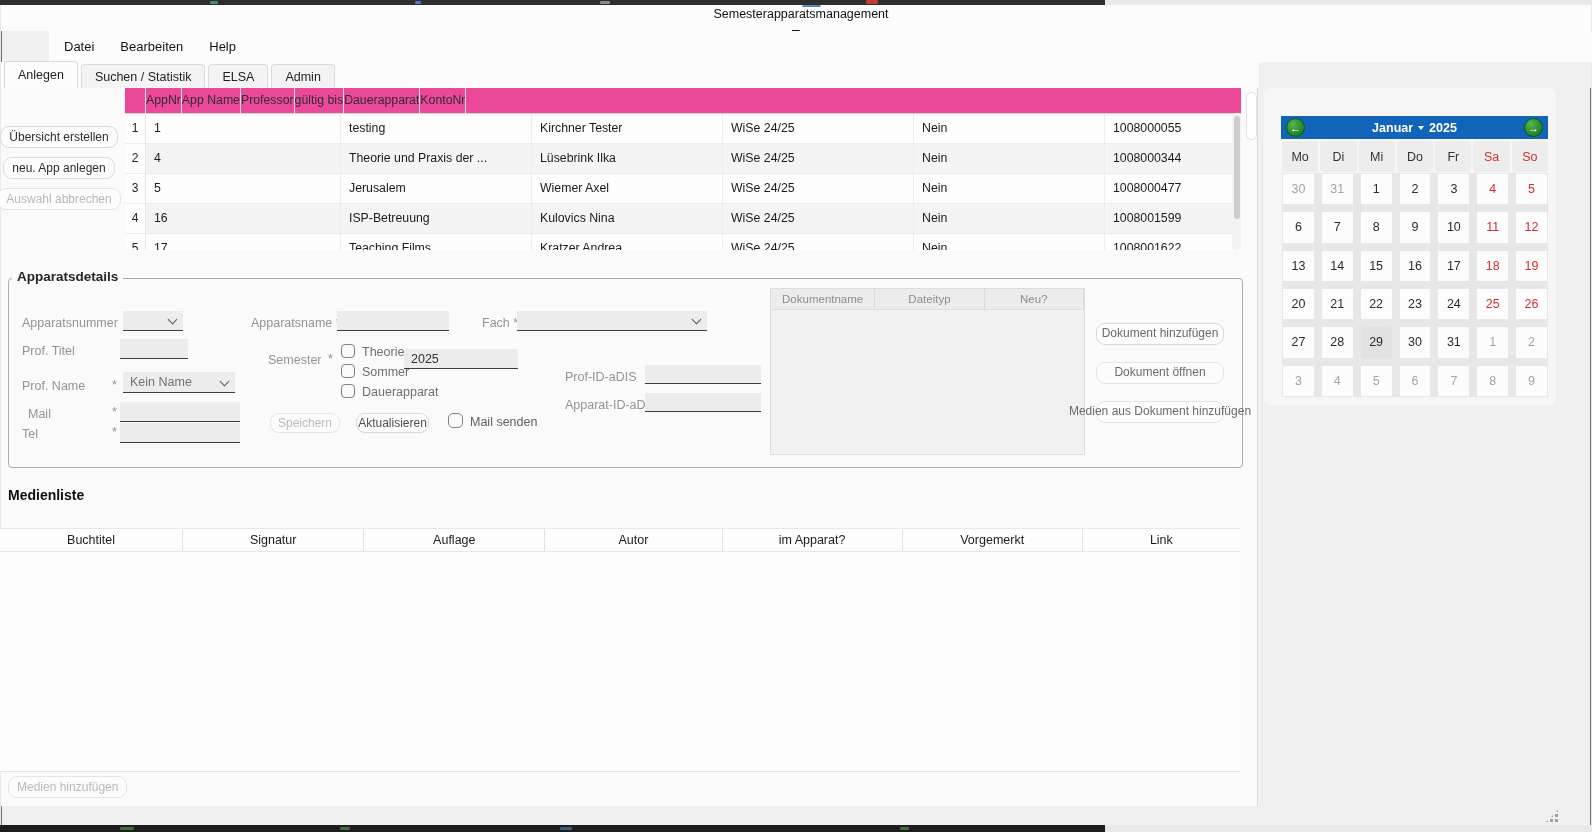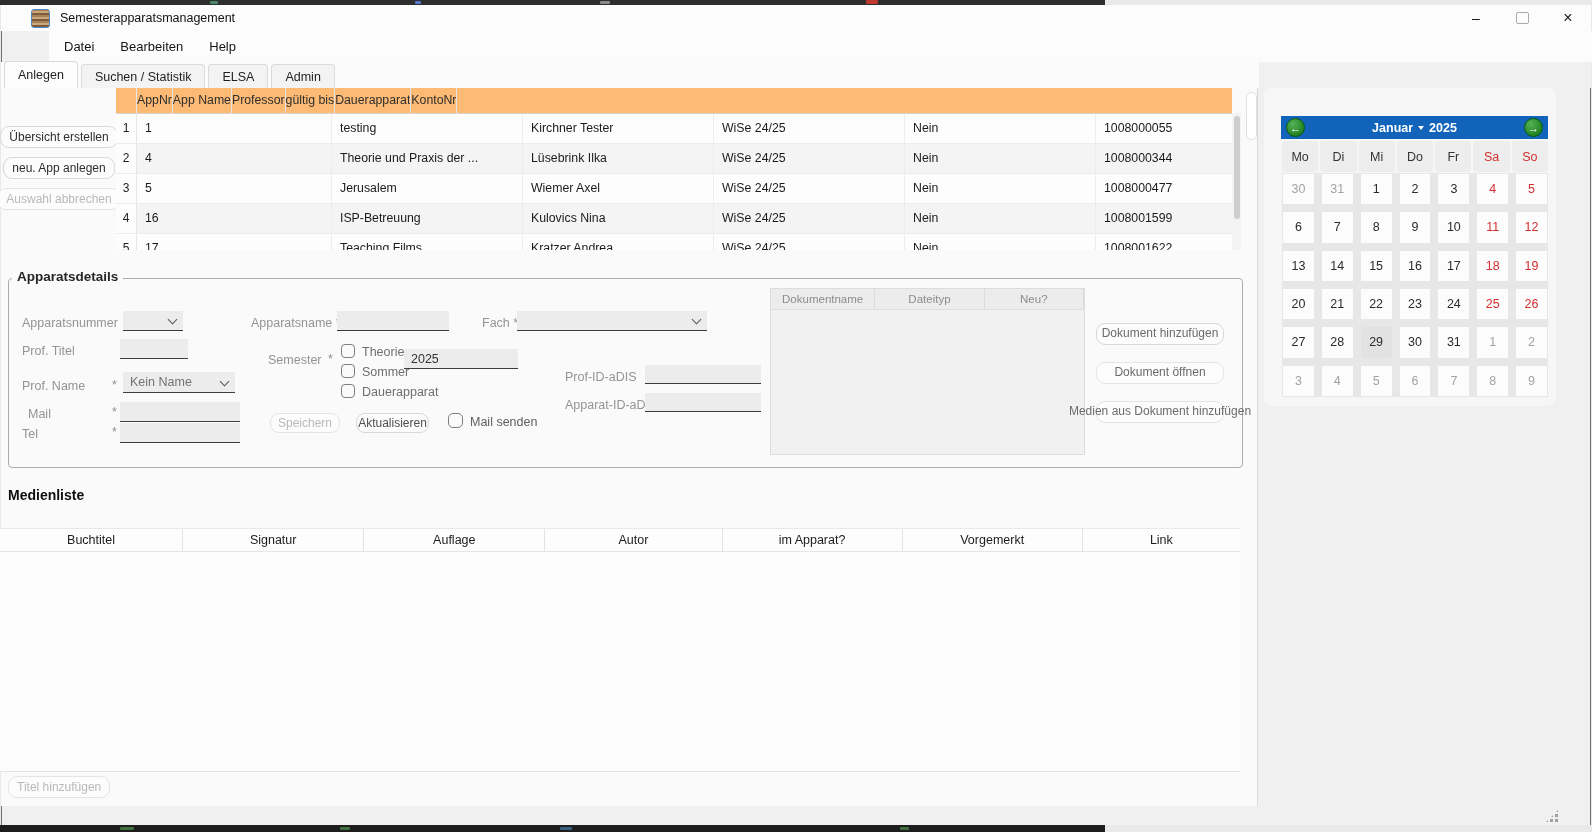--- a/index.html
+++ b/index.html
@@ -9,42 +9,42 @@
     font-family:"Liberation Sans","DejaVu Sans",sans-serif;
     -webkit-font-smoothing:antialiased;
     color:#1f1f1f;
   }
   .a{position:absolute;box-sizing:border-box;}
   
   .strip{background:linear-gradient(90deg,#2e2e2e 0,#2e2e2e 1105px,#e9e9e9 1105px);}
   .speck{position:absolute;height:3px;border-radius:1px;}
   
   .winbg{background:var(--window-bg,#f0f0f0);border-left:1px solid #6f6f6f;border-right:1px solid #6f6f6f;}
-  .titlebar{background:#fcfcfc;display:flex;align-items:center;}
+  .titlebar{background:#fcfcfc;display:flex;align-items:center;flex-direction:column;}
   .appicon{width:17px;height:17px;border-radius:3px;margin-left:30px;
     background:repeating-linear-gradient(0deg,#7d5b3e 0 2px,#c9a87c 2px 4px,#a97f55 4px 6px);
     border:1px solid #4f88c7;}
   .wtitle{font-size:12.5px;color:#111;margin-left:10px;}
   .winbtn{width:46px;height:26px;display:flex;align-items:center;justify-content:center;font-size:14px;color:#1a1a1a;}
   .maxbox{width:11px;height:10px;border:1px solid #ababab;border-radius:2px;}
   .menubar{background:#fcfcfc;display:flex;align-items:center;gap:26px;padding-left:15px;}
   .menuitem{font-size:13px;color:#151515;}
   .tabstrip{background:linear-gradient(90deg,#fbfbfb 0,#fbfbfb 1258px,var(--window-bg,#f0f0f0) 1258px);
     display:flex;align-items:flex-end;padding-left:3px;}
   .tab{height:23px;padding:0 13px;display:flex;align-items:center;font-size:12.5px;color:#1f1f1f;
     background:#f3f3f3;border:1px solid #dadada;border-bottom:none;border-radius:4px 4px 0 0;margin-right:3px;}
   .tab.active{height:26px;background:#fcfcfc;box-shadow:0 1px 0 #fbfbfb;position:relative;z-index:2;}
   .page{background:var(--page-bg,#fafafa);border-right:1px solid #d9d9d9;}
   
   .sidebtns{display:flex;flex-direction:column;align-items:center;gap:9px;padding-top:6px;}
   .btn{background:#fcfcfc;border:1px solid #d8d8d8;border-radius:9px;font-size:12px;color:#2e2e2e;
     display:flex;align-items:center;justify-content:center;padding:3px 8px;white-space:nowrap;}
   .btn.disabled{color:#b9b9b9;border-color:#e4e4e4;}
   
-  .appstable{background:#fdba74;overflow:hidden;}
+  .appstable{background:#ec4899;overflow:hidden;margin-left:9px;}
   .at-head{display:flex;height:25px;border-bottom:1px solid #d6d6d6;}
   .at-hcell{line-height:25px;text-align:center;font-size:12.3px;color:#2f2f2f;border-right:1px solid #e2e2e2;
     overflow:hidden;white-space:nowrap;}
   .at-gutter{width:20px;flex:none;border-right:1px solid #e6e6e6;text-align:center;font-size:12px;color:#222;}
   .at-row{display:flex;height:29px;border-bottom:1px solid #ececec;background:#fdfdfd;}
   .at-body > .at-row:nth-child(even){background:#f4f4f4;}
   .at-row .at-gutter{background:#fdfdfd;line-height:29px;}
   .at-cell{line-height:29px;font-size:12.3px;color:#1b1b1b;padding-left:8px;border-right:1px solid #ededed;
     overflow:hidden;white-space:nowrap;}
   .at-head .c1,.at-row .c1{width:186px;flex:none;}
@@ -293,21 +293,21 @@
       <div class="ml-hcell">Auflage</div>
       <div class="ml-hcell">Autor</div>
       <div class="ml-hcell">im Apparat?</div>
       <div class="ml-hcell">Vorgemerkt</div>
       <div class="ml-hcell">Link</div>
   </div>
   <div>
     
   </div>
 </div>
-<button class="a btn disabled" style="left:8px;top:776px;height:22px;">Titel hinzufügen</button>
+<button class="a btn disabled" style="left:8px;top:776px;height:22px;">Medien hinzufügen</button>
 
 <div class="a calpanel" style="left:1264px;top:88px;width:292px;height:318px;">
   <div class="a calhead" style="left:17px;top:28px;width:267px;height:23px;">
     <div class="calnav">
       <span>←</span>
     </div>
     <div class="caltitle">
       <span>Januar</span>
       <span class="calcaret"></span>
       <span>2025</span>

